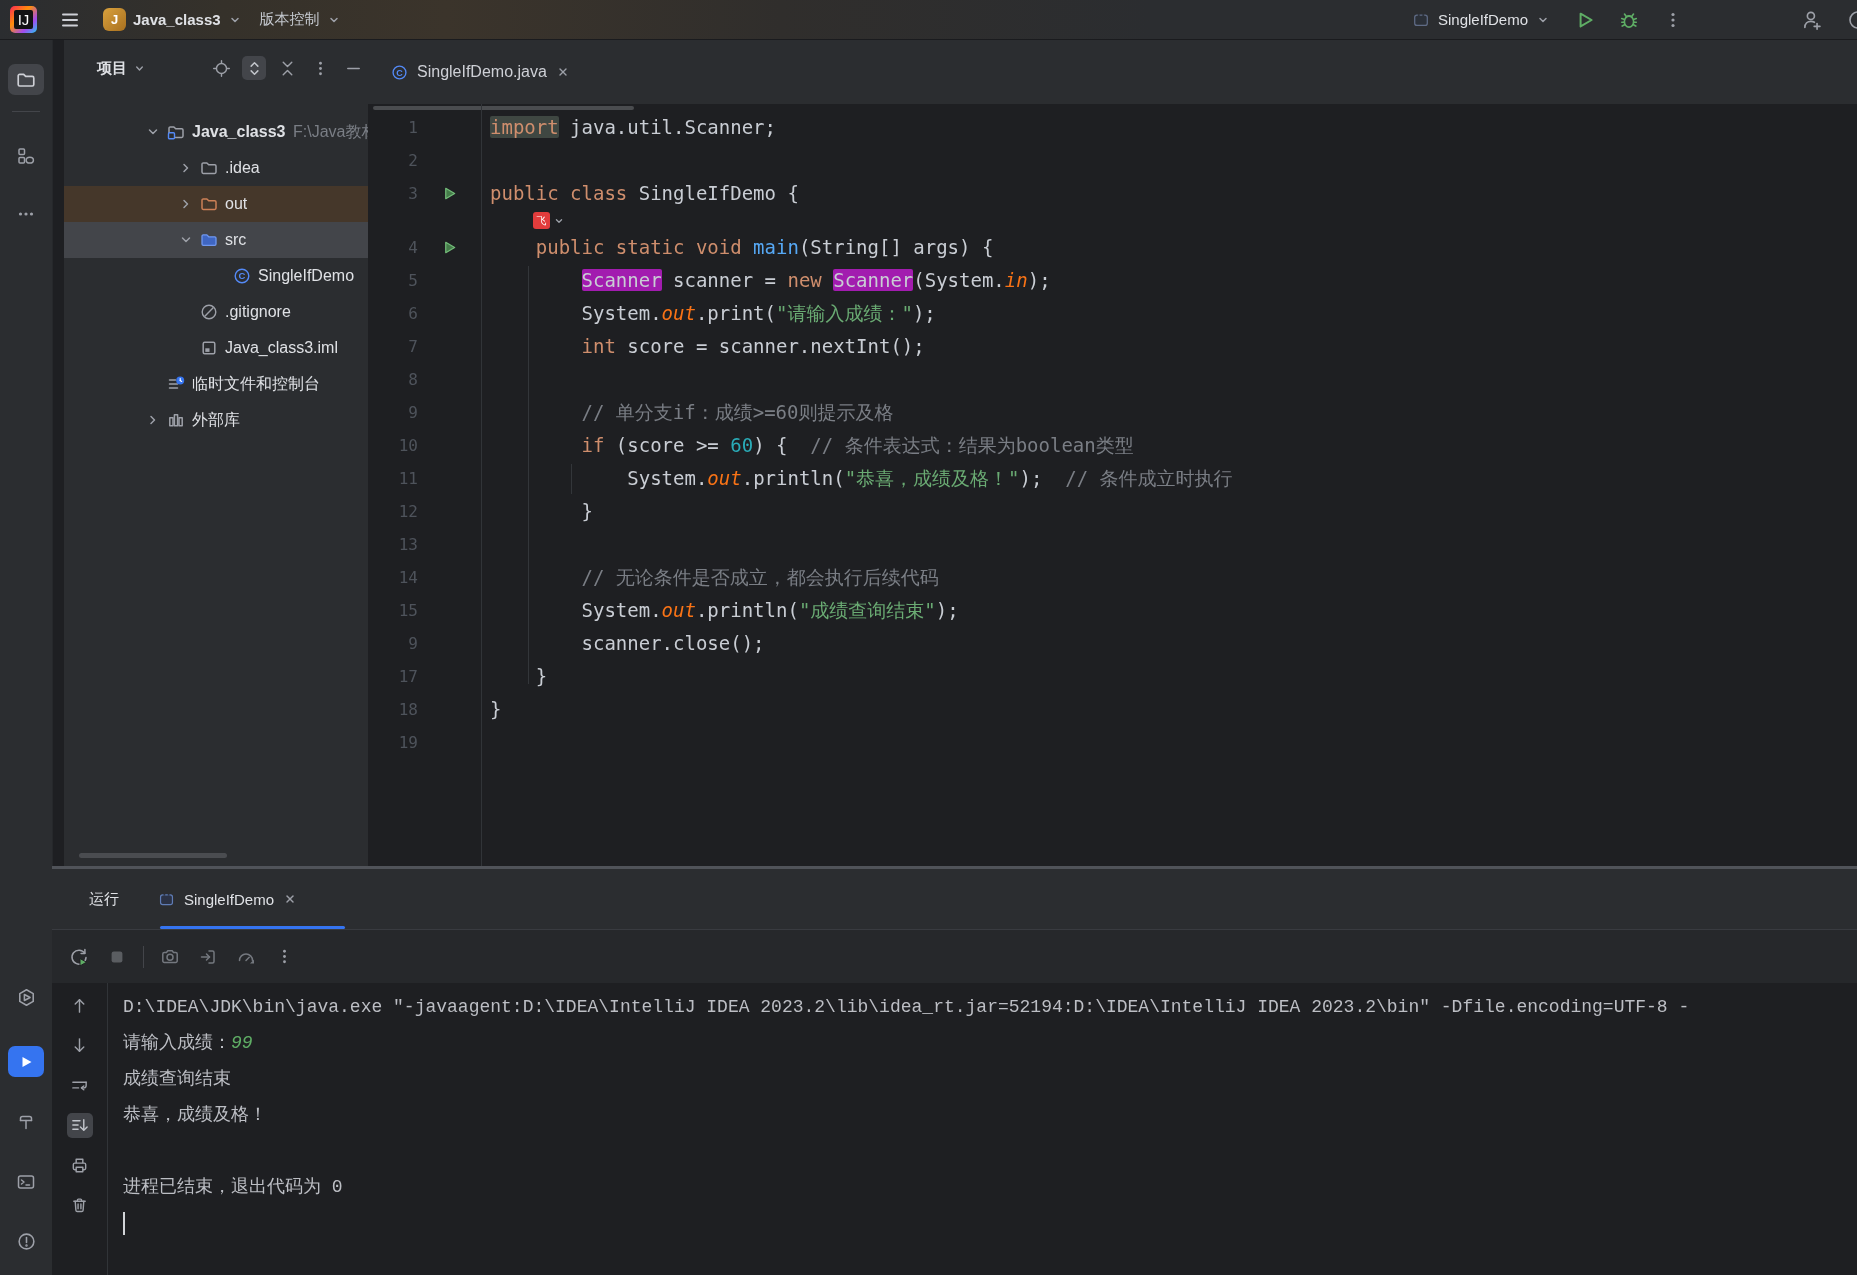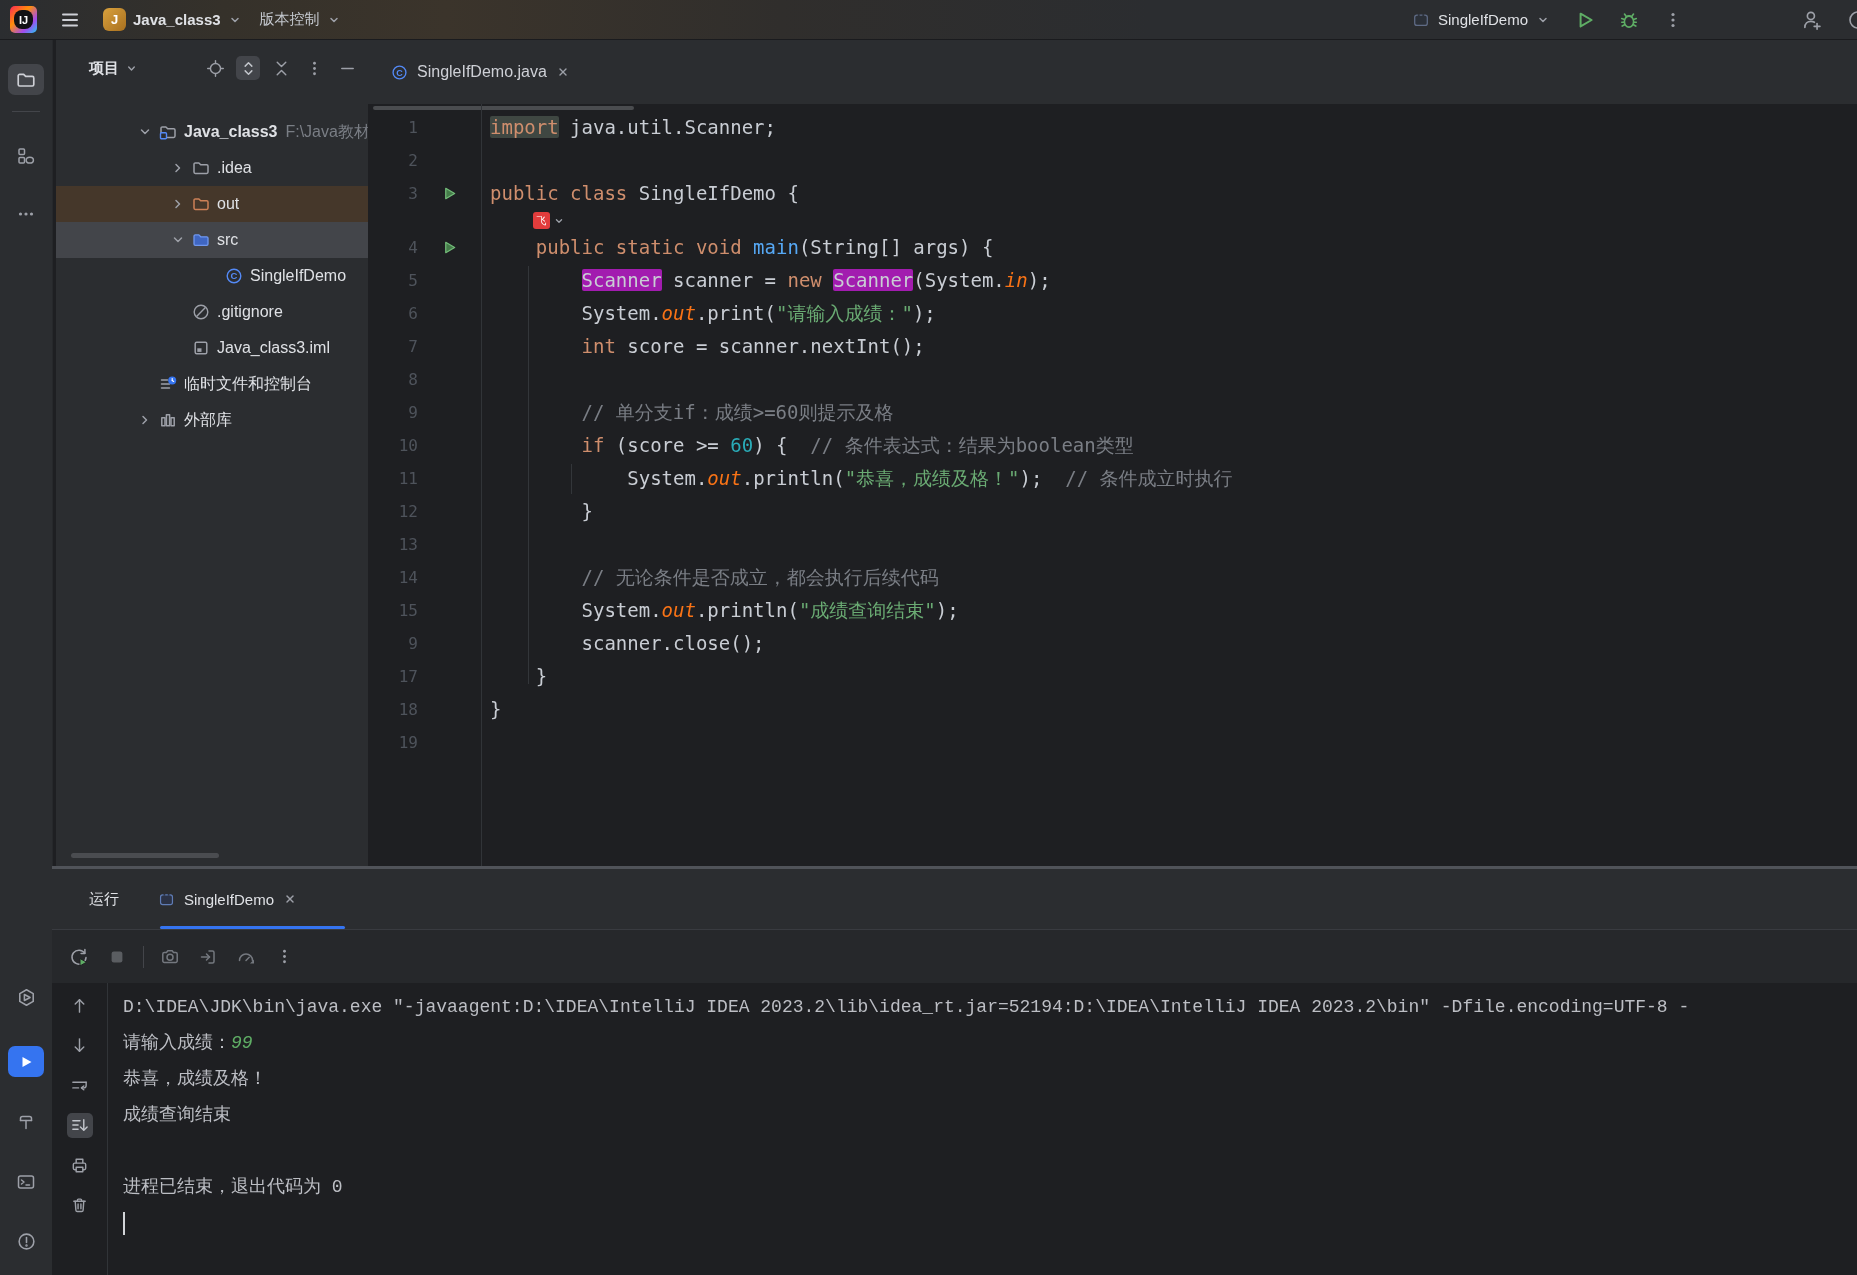--- a/index.html
+++ b/index.html
@@ -10,42 +10,42 @@
   
   #topbar{position:absolute;left:0;top:0;width:1857px;height:40px;
     background:linear-gradient(90deg,#2b2d30 0%,#35312a 12%,#3b342b 24%,#302e2c 42%,#2b2d30 62%);
     display:flex;align-items:center;padding:0 0 0 10px;box-sizing:border-box;
     border-bottom:1px solid #1a1b1e;}
   .tb-item{display:flex;align-items:center;gap:7px;margin-right:18px;}
   #ide-logo{width:27px;height:27px;border-radius:5px;
     background:linear-gradient(135deg,#fe2857 0%,#fe8e09 38%,#a24bf0 72%,#22c9f2 100%);
     position:relative;}
   #ide-logo .inner{position:absolute;left:4px;top:4px;right:4px;bottom:4px;background:#121214;
-    border-radius:8px;color:#fff;font-size:11px;font-weight:bold;display:flex;align-items:center;justify-content:center;}
+    border-radius:2px;color:#fff;font-size:15px;font-weight:normal;display:flex;align-items:center;justify-content:center;}
   .icon-btn{display:flex;align-items:center;justify-content:center;width:30px;height:30px;border-radius:6px;}
   .proj-avatar{width:23px;height:23px;border-radius:6px;background:linear-gradient(135deg,#d9a13d,#a8701f);
     color:#fff;font-weight:bold;font-size:13px;display:flex;align-items:center;justify-content:center;}
   .tb-label{font-size:15px;color:#dfe1e5;}
   .tb-label.dim{color:#c4c8ce;}
   .tb-right{margin-left:auto;display:flex;align-items:center;gap:14px;padding-right:0;}
   .runcfg{display:flex;align-items:center;gap:8px;margin-right:6px;}
   .gap-left{margin-left:95px;}
 
   
   #leftstrip{position:absolute;left:0;top:40px;width:52px;height:1235px;background:#2b2d30;
     border-right:1px solid #26282b;}
   .strip-btn{position:absolute;left:8px;width:36px;height:31px;border-radius:7px;
     display:flex;align-items:center;justify-content:center;}
   .strip-btn.active-gray{background:#43454a;}
   .strip-btn.active-blue{background:#3574f0;}
   .strip-divider{position:absolute;left:12px;width:28px;height:1px;background:#43454a;}
 
   
-  #projectpanel{position:absolute;left:56px;top:40px;width:316px;height:827px;background:#2b2d30;
-    border-right:1px solid #eab308;box-sizing:border-box;overflow:hidden;}
+  #projectpanel{position:absolute;left:64px;top:40px;width:316px;height:827px;background:#2b2d30;
+    border-right:3px solid #eab308;box-sizing:border-box;overflow:hidden;}
   #panel-header{height:56px;display:flex;align-items:center;padding:0 12px 0 33px;box-sizing:border-box;}
   #panel-title{font-size:15px;color:#dfe1e5;font-weight:600;}
   .ph-icons{margin-left:auto;display:flex;align-items:center;gap:9px;}
   .ph-btn{width:24px;height:24px;border-radius:5px;display:flex;align-items:center;justify-content:center;}
   .ph-btn.toggled{background:#43454a;}
   #project-tree{margin-top:18px;}
   .tree-row{height:36px;display:flex;align-items:center;font-size:16px;color:#dfe1e5;white-space:nowrap;}
   .tree-row .chev{width:18px;height:18px;display:flex;align-items:center;justify-content:center;flex:none;}
   .tree-row .ticon{width:20px;height:18px;display:flex;align-items:center;justify-content:center;flex:none;margin:0 6px 0 4px;}
   .tree-row .tlabel{overflow:hidden;text-overflow:clip;}
@@ -703,22 +703,22 @@
                 <path d="M5.5,5.5 l0.7,9.5 a1.5,1.5 0 0 0 1.5,1.4 h4.6 a1.5,1.5 0 0 0 1.5,-1.4 l0.7,-9.5"></path>
                 <line x1="8.5" y1="8.5" x2="8.5" y2="13.5"></line>
                 <line x1="11.5" y1="8.5" x2="11.5" y2="13.5"></line>
               </g>
             </svg>
         </div>
       </div>
       <div id="console-text" class="mono">
           <div class="con-line"><span class="tk-con">D:\IDEA\JDK\bin\java.exe "-javaagent:D:\IDEA\IntelliJ IDEA 2023.2\lib\idea_rt.jar=52194:D:\IDEA\IntelliJ IDEA 2023.2\bin" -Dfile.encoding=UTF-8 -</span></div>
           <div class="con-line"><span class="tk-con">请输入成绩：</span><span class="tk-coninput">99</span></div>
+          <div class="con-line"><span class="tk-con">成绩查询结束</span></div>
           <div class="con-line"><span class="tk-con">恭喜，成绩及格！</span></div>
-          <div class="con-line"><span class="tk-con">成绩查询结束</span></div>
           <div class="con-line"></div>
           <div class="con-line"><span class="tk-con">进程已结束，退出代码为 0</span></div>
           <div class="con-line"><span class="caret"></span></div>
         </div>
     </div>
   </div>
 
 </div>
 
 </body></html>

